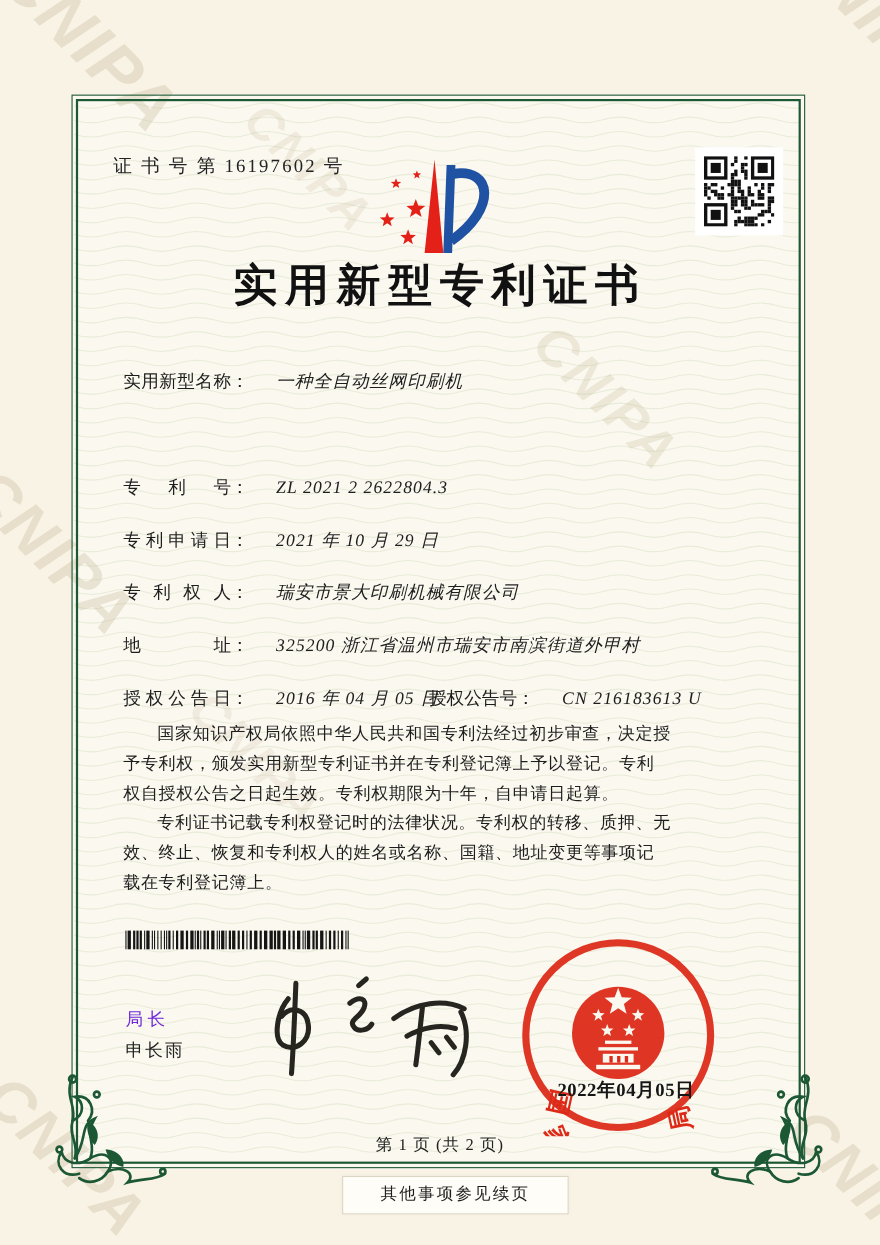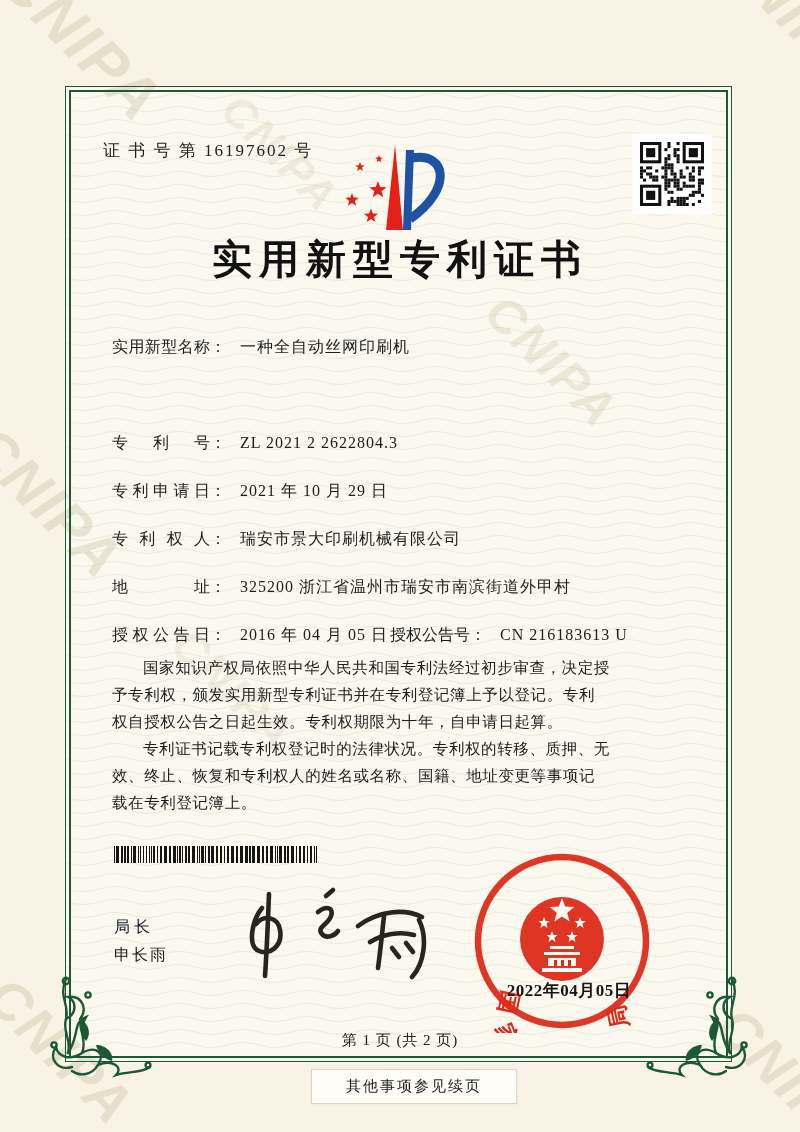--- a/index.html
+++ b/index.html
@@ -21,32 +21,32 @@
 
   .content{position:absolute;z-index:5;}
 
   #cert-number{left:103px;top:139px;font-size:17px;letter-spacing:2px;color:#222;}
   #page-title{left:0;right:0;top:232px;text-align:center;font-size:40px;font-weight:bold;
       letter-spacing:7px;color:#111;}
 
   .row{left:112px;font-size:16px;color:#1d1d1d;white-space:nowrap;}
   .flabel{display:inline-block;width:98px;text-align:justify;text-align-last:justify;}
   .fcolon{display:inline-block;}
-  .fvalue{margin-left:14px;letter-spacing:1px;}
+  .fvalue{margin-left:25px;letter-spacing:1px;font-style:italic;}
   .pair2{position:absolute;left:278px;top:0;white-space:nowrap;text-align:center;}
 
   #paragraphs{left:112px;top:654px;width:498px;font-size:15.5px;line-height:27px;
       color:#1d1d1d;letter-spacing:0.6px;}
   #paragraphs p{margin:0;text-indent:2em;}
 
   #barcode{left:114px;top:846px;width:208px;height:17px;display:flex;align-items:stretch;}
   #barcode span{display:block;height:100%;}
 
   #sig-title{left:114px;top:917px;font-size:16px;letter-spacing:4px;
-      font-family:"Liberation Sans","DejaVu Sans",sans-serif;color:#0f172a;}
+      font-family:"Liberation Sans","DejaVu Sans",sans-serif;color:#6d28d9;}
   #sig-name{left:114px;top:945px;font-size:16px;letter-spacing:2px;
       font-family:"Liberation Sans","DejaVu Sans",sans-serif;color:#222;}
   #signature-svg{left:222px;top:886px;}
 
   #seal-svg{left:470px;top:849px;}
   #seal-ring-text{font-size:23px;font-weight:bold;letter-spacing:15px;fill:#dd2a18;
       font-family:"Liberation Serif",serif;}
   #seal-date{left:492px;top:979px;width:154px;text-align:center;font-size:17px;
       font-weight:bold;color:#161616;letter-spacing:0.5px;white-space:nowrap;}
 

